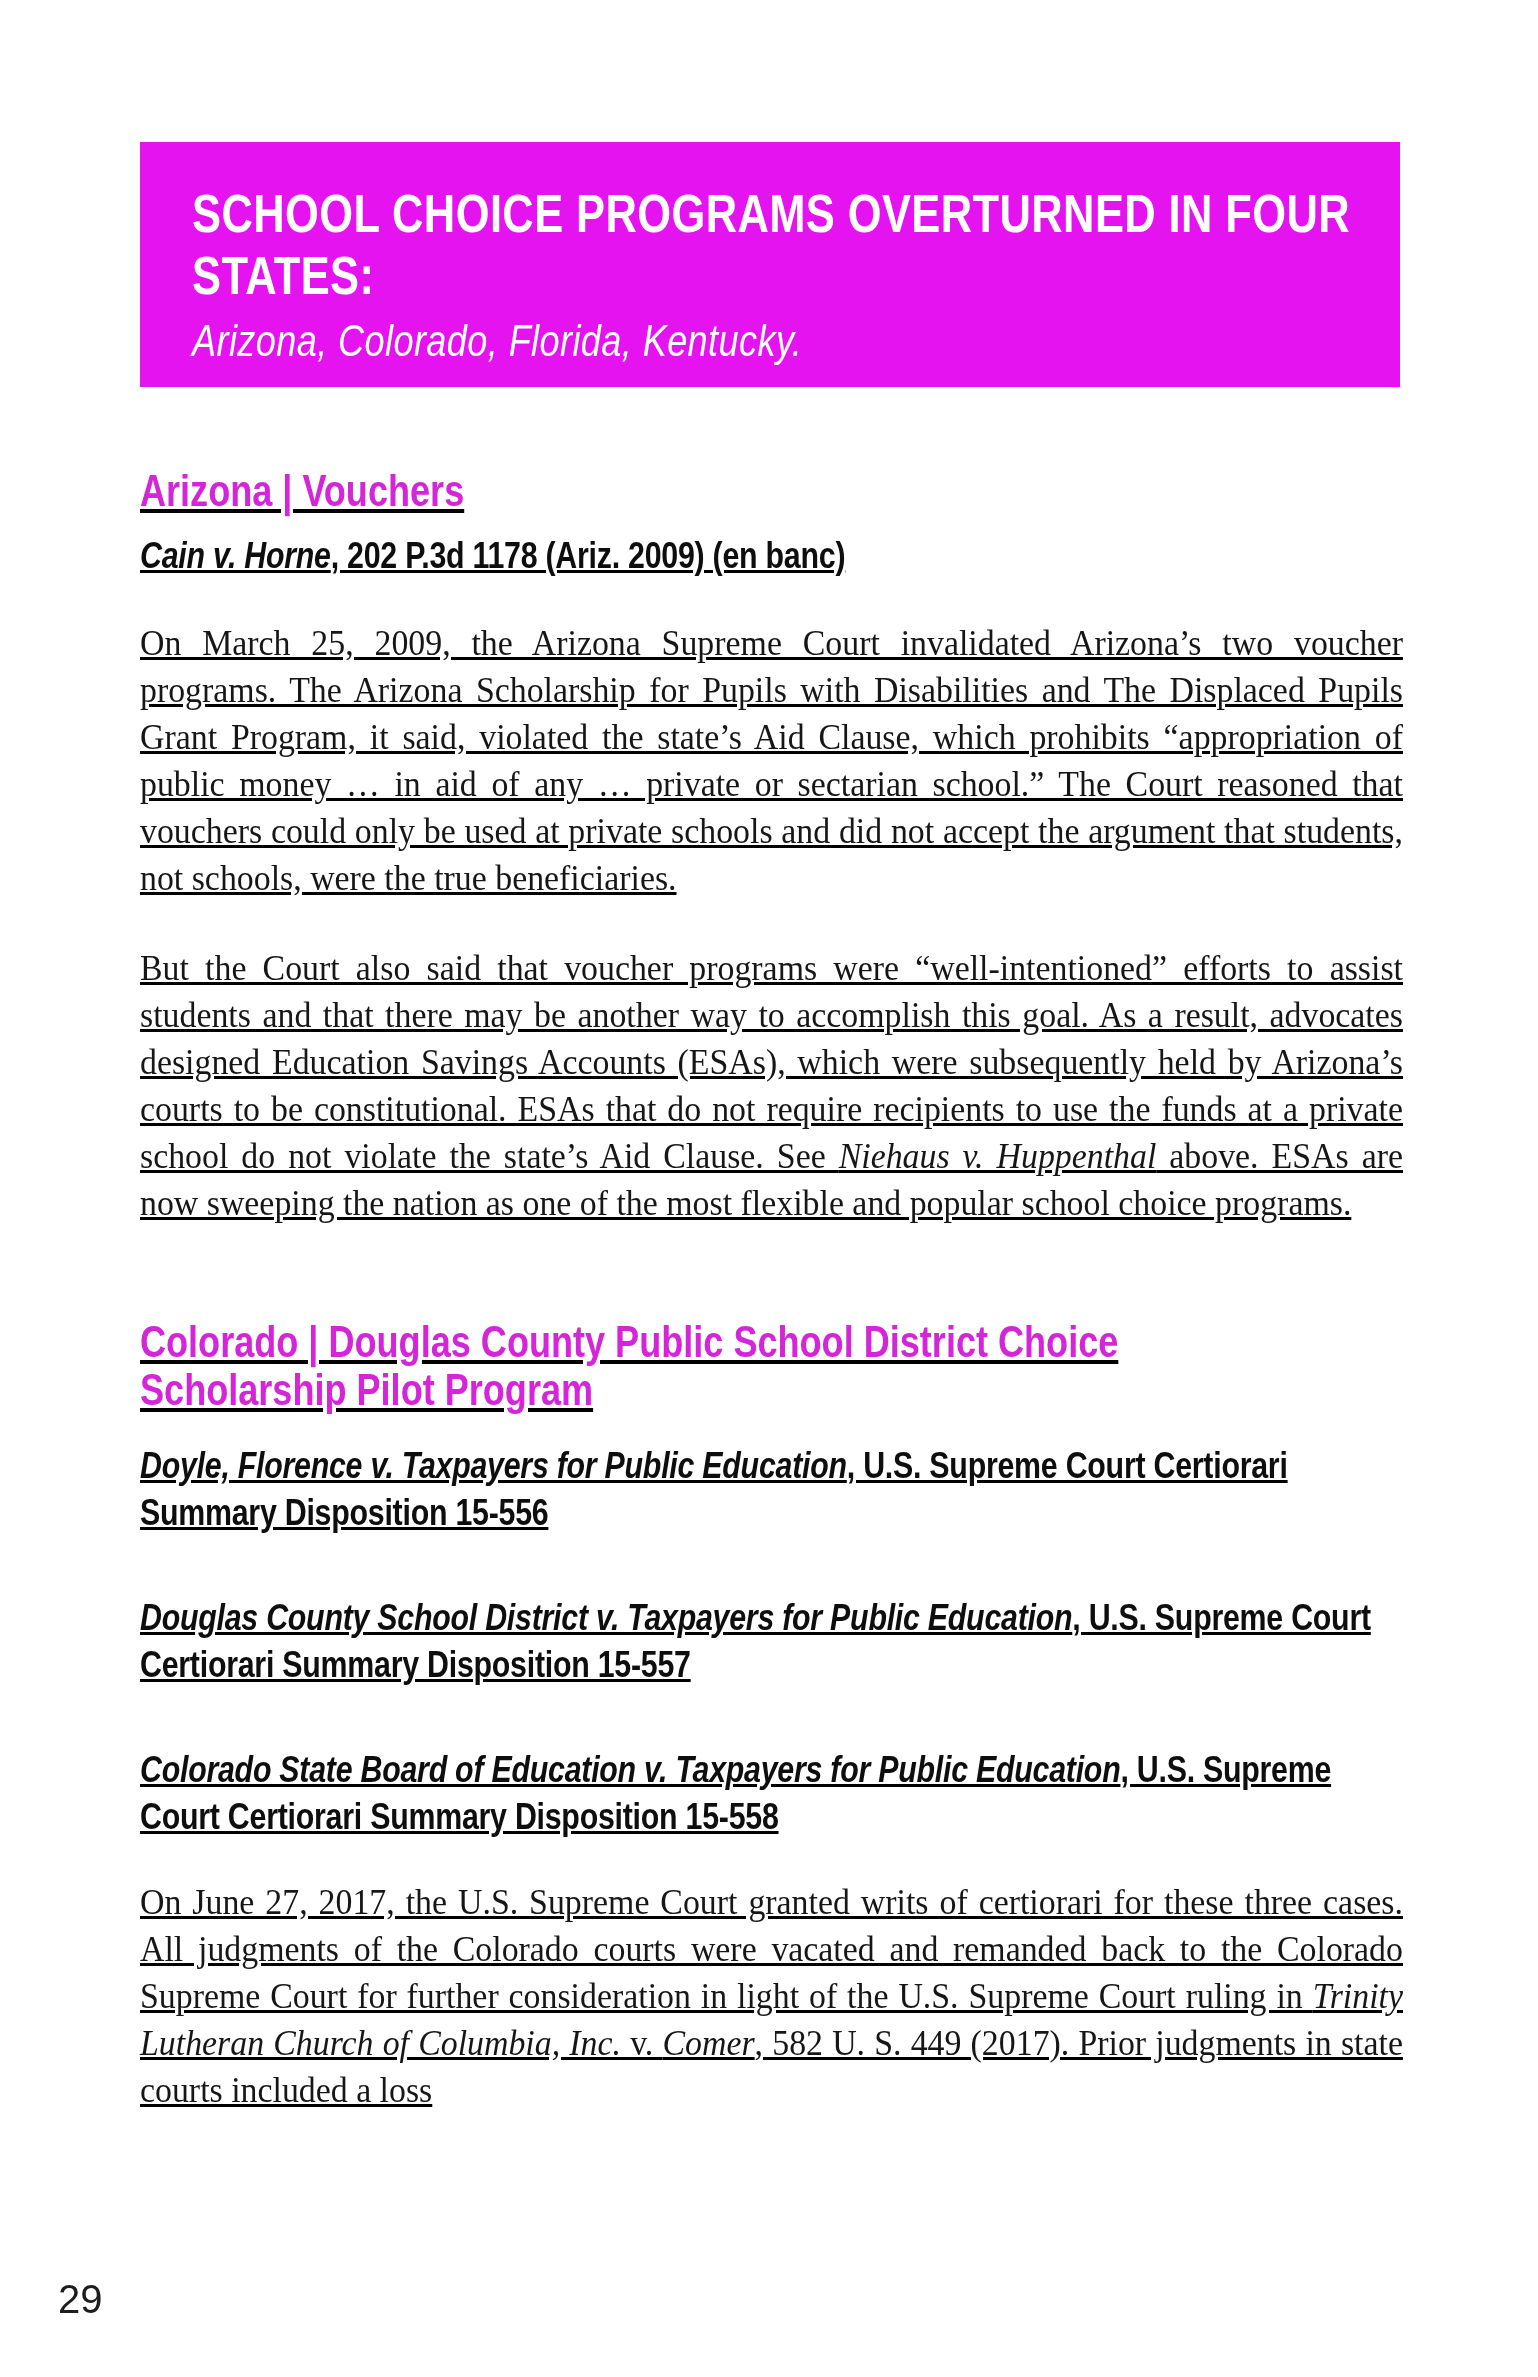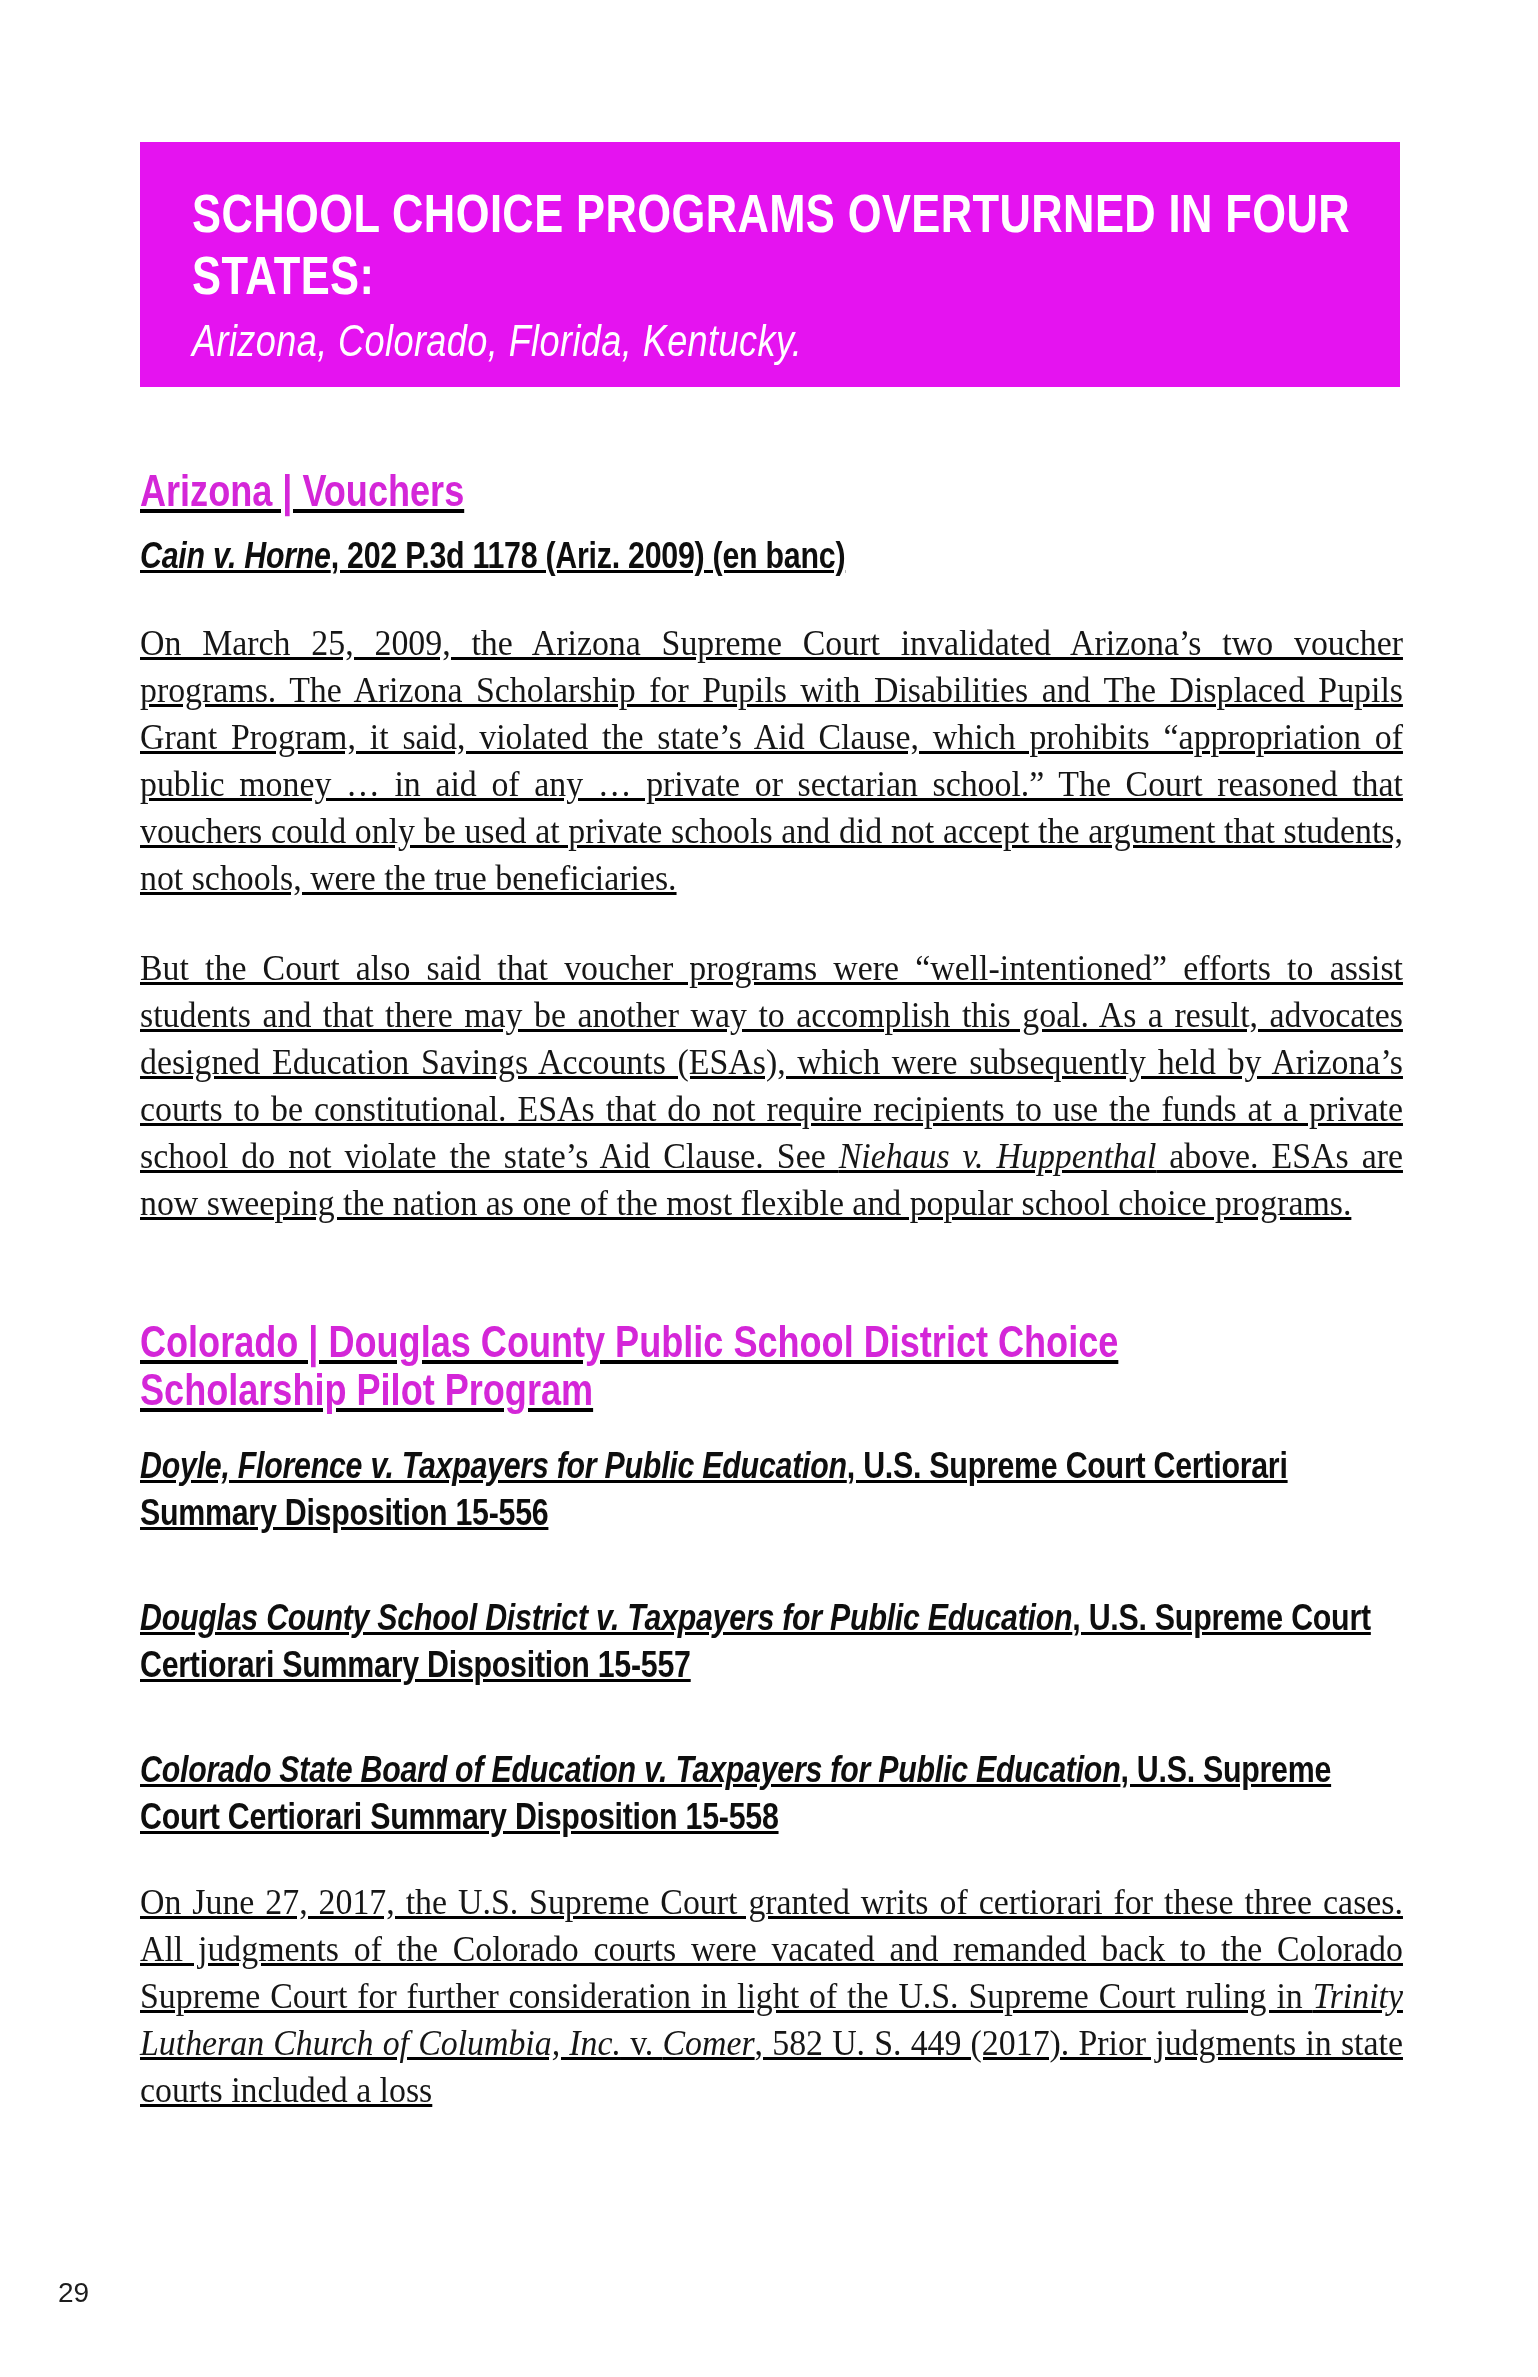--- a/index.html
+++ b/index.html
@@ -85,21 +85,21 @@
   }
   .body.p1{ margin-top:41px; }
   .body.p2{ margin-top:43px; }
   .body.p3{ margin-top:39px; }
   .it{ font-style:italic; }
   .page-number{
     position:absolute;
     left:58px;
     top:2277px;
     font-family:"Liberation Sans", sans-serif;
-    font-size:28px;
+    font-size:40px;
     color:#1d1d1d;
   }
 </style>
 </head>
 <body>
 
 <div class="page">
 
   <header class="banner">
     <div class="banner-title sans-cond">

